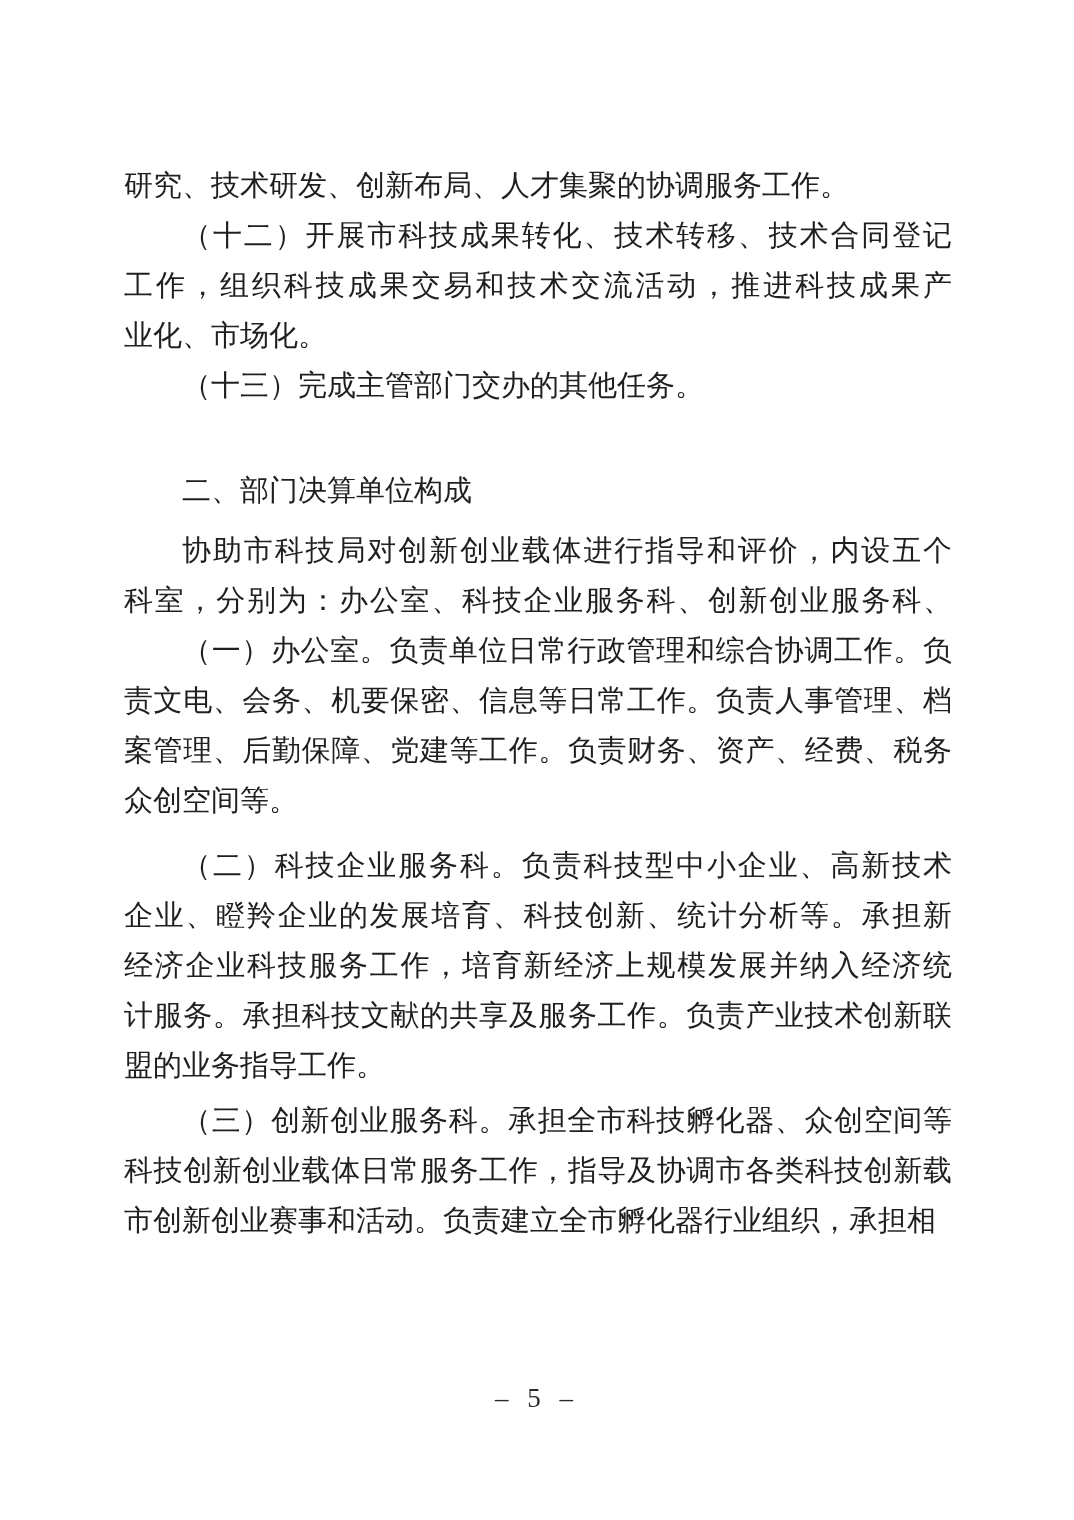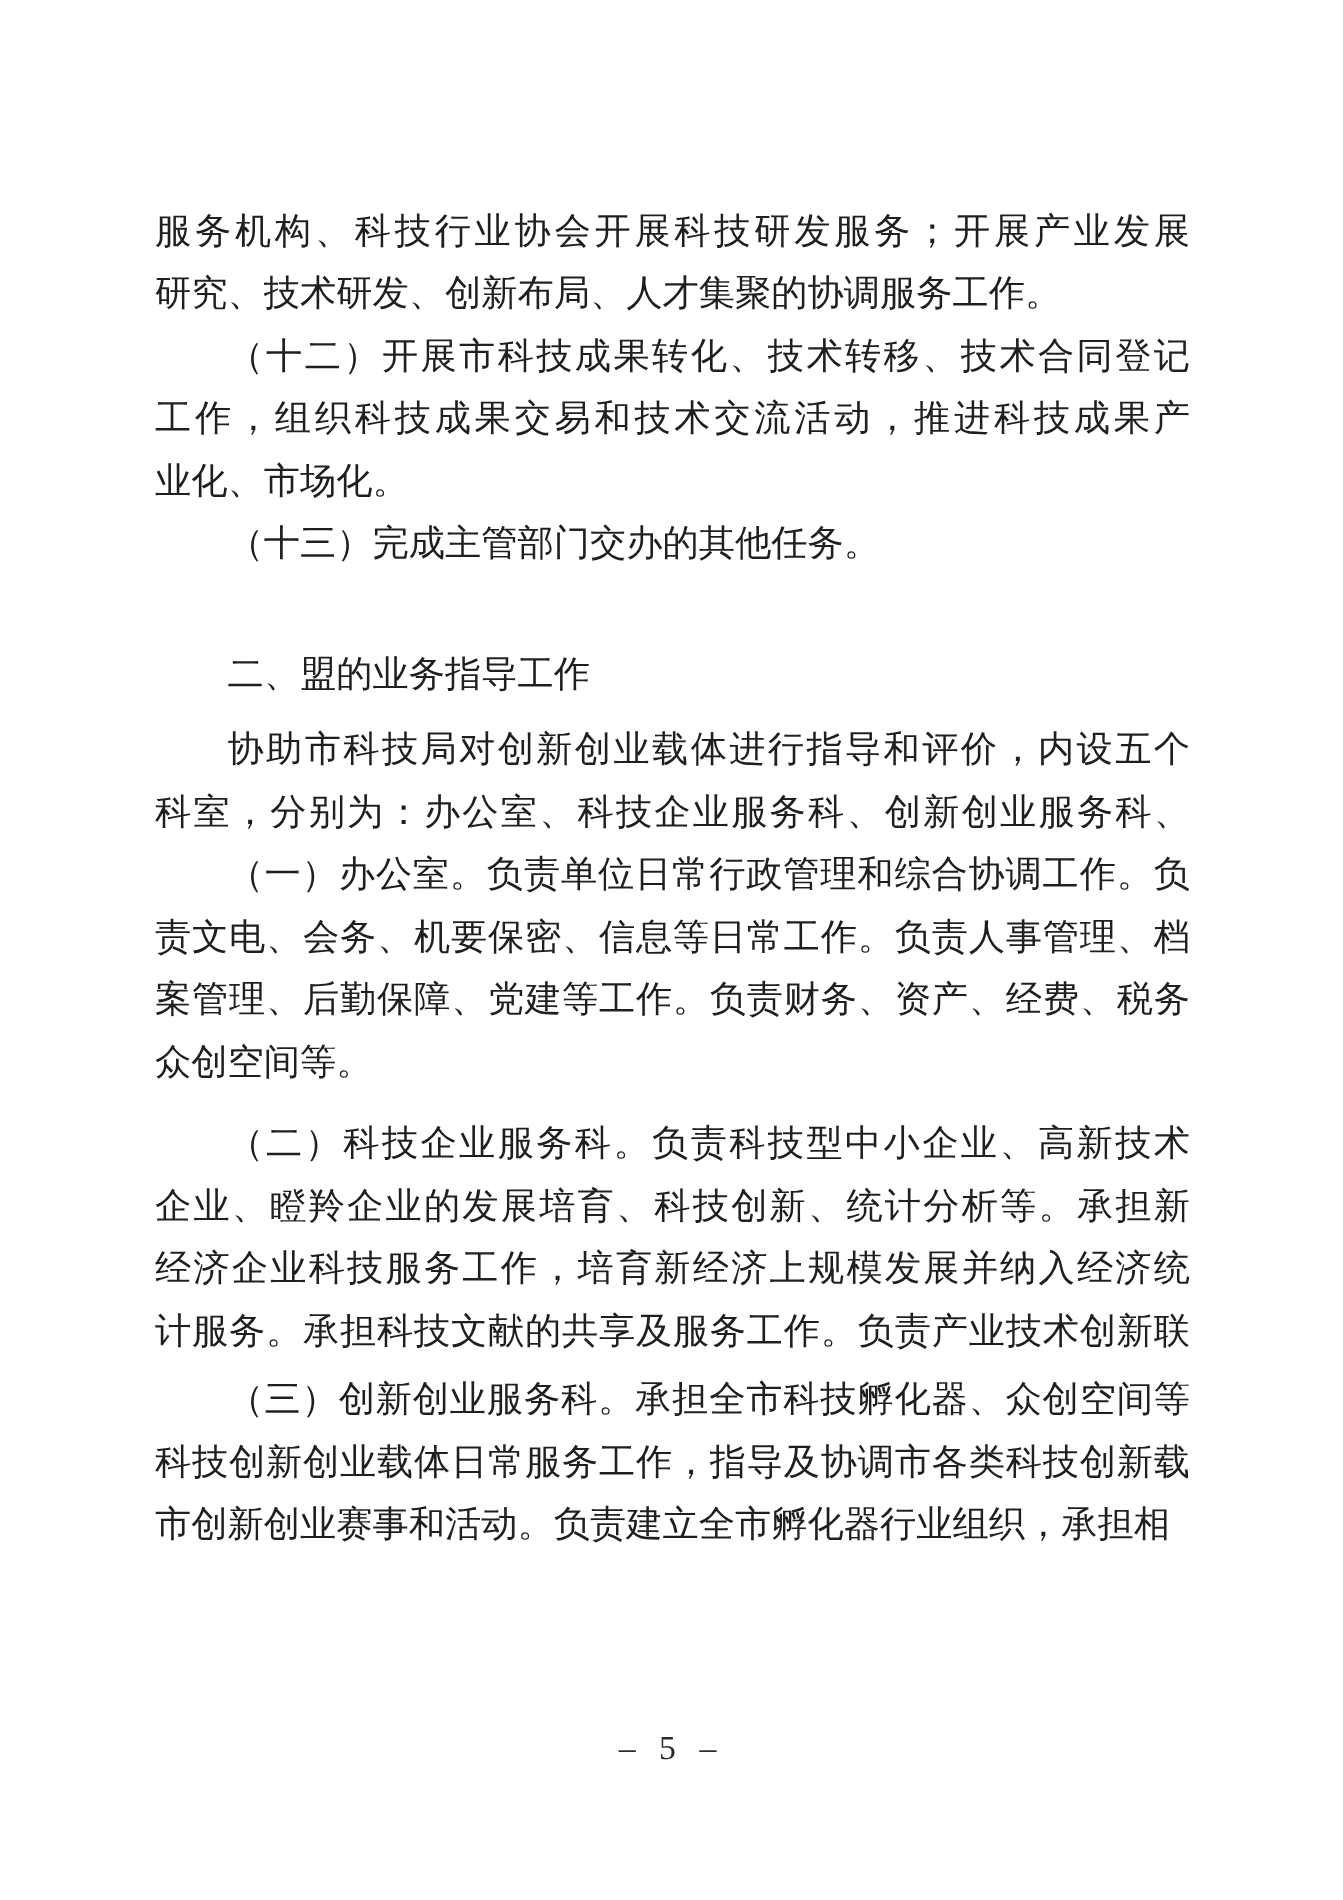--- a/index.html
+++ b/index.html
@@ -51,49 +51,49 @@
     color: #2a2a2a;
     letter-spacing: 6px;
   }
 </style>
 </head>
 <body>
 
 <div class="page">
   <main class="textblock">
       <div class="para">
-        <div class="line">服务机构、科技行业协会开展科技研发服务；开展产业发展</div>
         <div class="line last">研究、技术研发、创新布局、人才集聚的协调服务工作。</div>
       </div>
       <div class="para">
         <div class="line indent">（十二）开展市科技成果转化、技术转移、技术合同登记</div>
         <div class="line">工作，组织科技成果交易和技术交流活动，推进科技成果产</div>
         <div class="line last">业化、市场化。</div>
       </div>
       <div class="para">
         <div class="line last indent">（十三）完成主管部门交办的其他任务。</div>
       </div>
       <div class="para para-heading">
-        <div class="line last indent">二、盟的业务指导工作</div>
+        <div class="line last indent">二、部门决算单位构成</div>
       </div>
       <div class="para">
         <div class="line indent">协助市科技局对创新创业载体进行指导和评价，内设五个</div>
         <div class="line">科室，分别为：办公室、科技企业服务科、创新创业服务科、</div>
       </div>
       <div class="para">
         <div class="line indent">（一）办公室。负责单位日常行政管理和综合协调工作。负</div>
         <div class="line">责文电、会务、机要保密、信息等日常工作。负责人事管理、档</div>
         <div class="line">案管理、后勤保障、党建等工作。负责财务、资产、经费、税务</div>
         <div class="line last">众创空间等。</div>
       </div>
       <div class="para">
         <div class="line indent">（二）科技企业服务科。负责科技型中小企业、高新技术</div>
         <div class="line">企业、瞪羚企业的发展培育、科技创新、统计分析等。承担新</div>
         <div class="line">经济企业科技服务工作，培育新经济上规模发展并纳入经济统</div>
         <div class="line">计服务。承担科技文献的共享及服务工作。负责产业技术创新联</div>
+        <div class="line last">盟的业务指导工作。</div>
       </div>
       <div class="para">
         <div class="line indent">（三）创新创业服务科。承担全市科技孵化器、众创空间等</div>
         <div class="line">科技创新创业载体日常服务工作，指导及协调市各类科技创新载</div>
         <div class="line last">市创新创业赛事和活动。负责建立全市孵化器行业组织，承担相</div>
       </div>
     </main>
   <div class="footer">– 5 –</div>
 </div>
 

